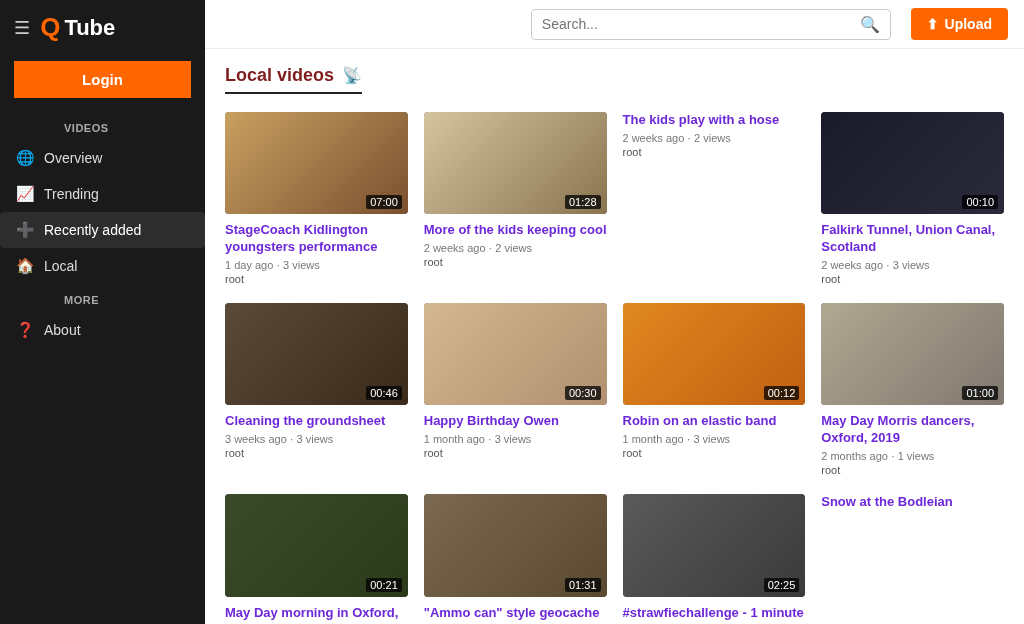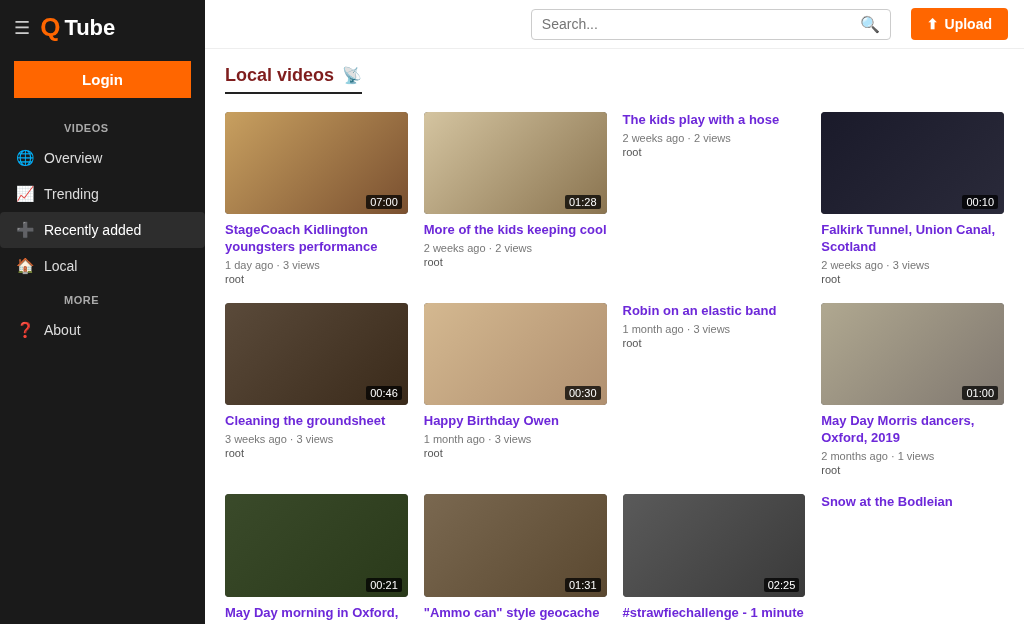--- a/index.html
+++ b/index.html
@@ -308,20 +308,24 @@
         <div class="video-card">
     <div class="video-thumb">
       <div class="video-thumb-inner thumb-6"></div>
       <span class="video-duration">00:30</span>
     </div>
     <div class="video-title">Happy Birthday Owen</div>
     <div class="video-meta">1 month ago · 3 views</div>
     <div class="video-author">root</div>
   </div>
         <div class="video-card">
+    <div class="video-thumb">
+      <div class="video-thumb-inner thumb-7"></div>
+      <span class="video-duration">00:12</span>
+    </div>
     <div class="video-title">Robin on an elastic band</div>
     <div class="video-meta">1 month ago · 3 views</div>
     <div class="video-author">root</div>
   </div>
         <div class="video-card">
     <div class="video-thumb">
       <div class="video-thumb-inner thumb-8"></div>
       <span class="video-duration">01:00</span>
     </div>
     <div class="video-title">May Day Morris dancers, Oxford, 2019</div>

